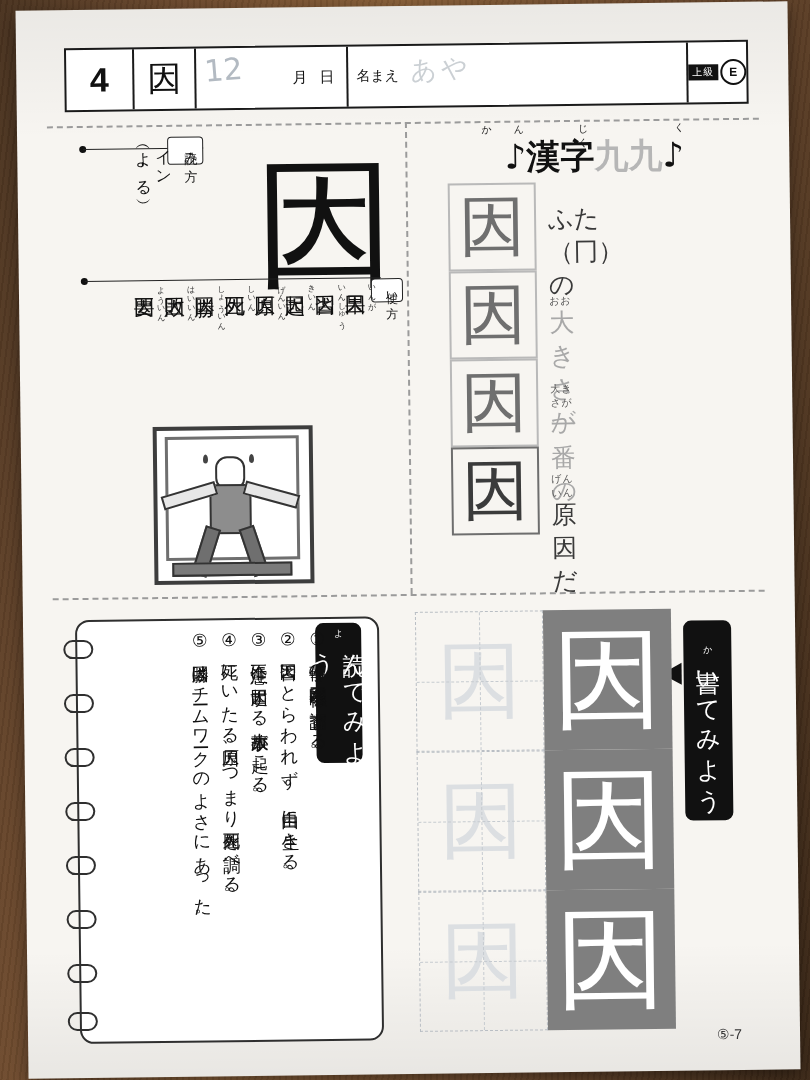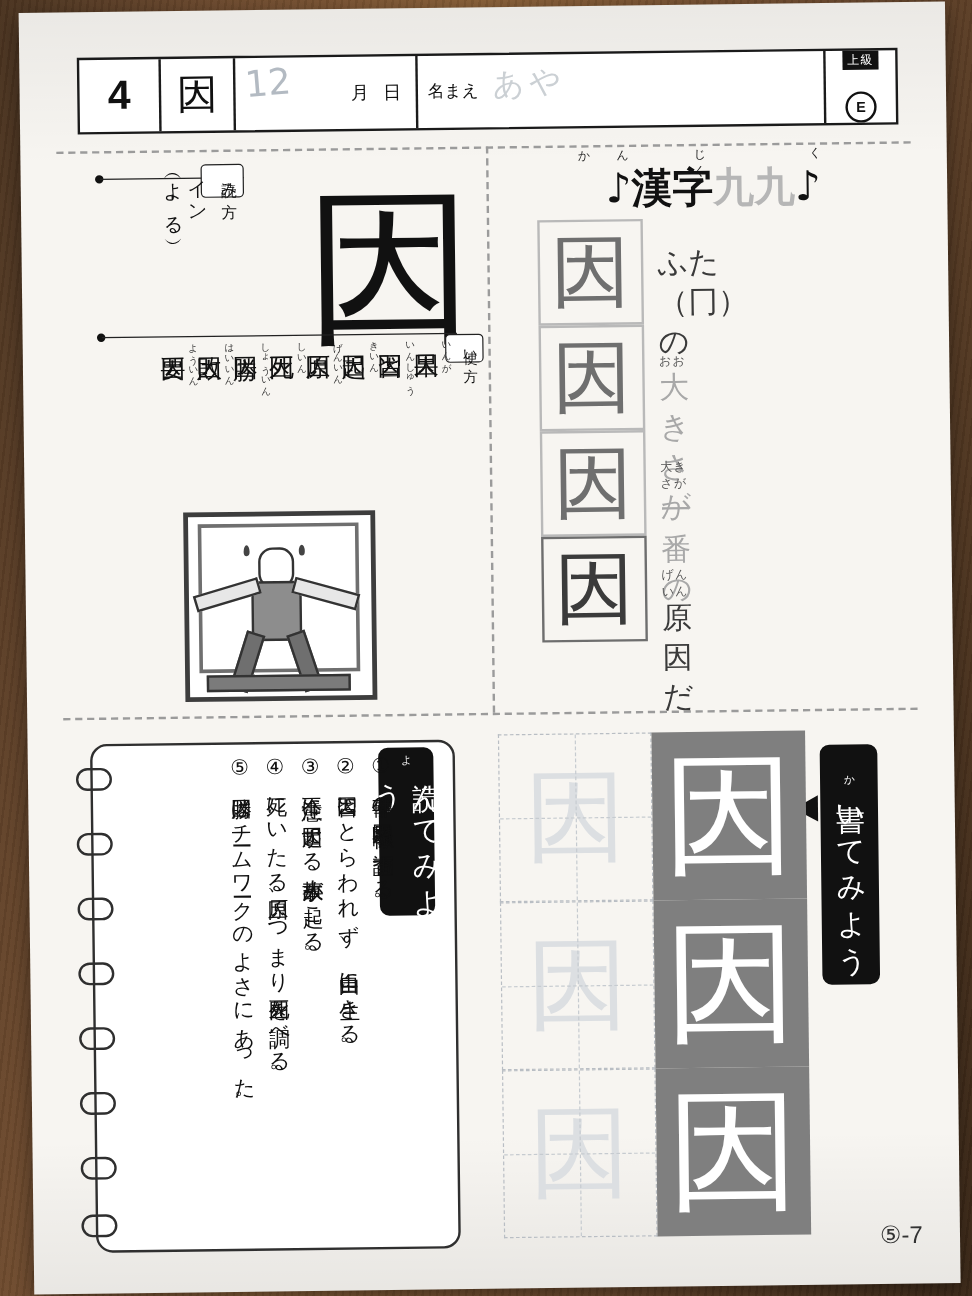--- a/index.html
+++ b/index.html
@@ -52,21 +52,21 @@
     position:absolute;left:8px;top:4px;font-size:30px;color:#9aa4ae;
     font-family:"DejaVu Sans",sans-serif;opacity:.75;transform:rotate(-4deg);
   }
   .h-name{flex:1;border-right:2px solid #1a1a1a;display:flex;align-items:center;position:relative;
           font-size:14px;color:#111;}
   .h-name .lbl{margin-left:8px;}
   .h-name .written{
     position:absolute;left:62px;top:6px;font-size:26px;color:#a9b1b8;opacity:.6;
     font-family:"DejaVu Sans",sans-serif;transform:rotate(-3deg);letter-spacing:4px;
   }
-  .h-level{width:58px;display:flex;flex-direction:column;align-items:center;justify-content:space-between;gap:2px;}
+  .h-level{width:58px;display:flex;flex-direction:row;align-items:center;justify-content:flex-start;gap:2px;}
   .h-level .lv-txt{background:#111;color:#fff;font-size:10px;padding:1px 4px;letter-spacing:1px;}
   .h-level .lv-circle{
     width:22px;height:22px;border:2px solid #111;border-radius:50%;
     display:flex;align-items:center;justify-content:center;font-size:12px;font-weight:bold;color:#111;
   }
 
   
   .dash-h{position:absolute;border-top:2px dashed #9b9b9b;}
   .dash-v{position:absolute;border-left:2px dashed #9b9b9b;}
 
@@ -183,21 +183,21 @@
   .wcell{
     position:absolute;width:128px;height:140px;box-sizing:border-box;
     display:flex;align-items:center;justify-content:center;
   }
   .wcell.light{border:1px dashed #b9bec4;color:#dcdfe2;font-size:84px;font-family:"DejaVu Sans",sans-serif;}
   .wcell.solid{background:#7f7f7f;color:#fff;font-size:110px;font-family:"DejaVu Sans",sans-serif;}
   .wcell .cross-v{position:absolute;left:50%;top:0;width:0;border-left:1px dashed #c6cbd0;height:100%;}
   .wcell .cross-h{position:absolute;top:50%;left:0;height:0;border-top:1px dashed #c6cbd0;width:100%;}
 
   .page-no{
-    position:absolute;right:31px;bottom:28px;font-size:20px;color:#333;
+    position:absolute;right:58px;bottom:28px;font-size:14px;color:#333;
   }
 </style>
 </head>
 <body>
 
 <div class="desk"></div>
 
 <div class="sheet">
  <div class="inner">
 

